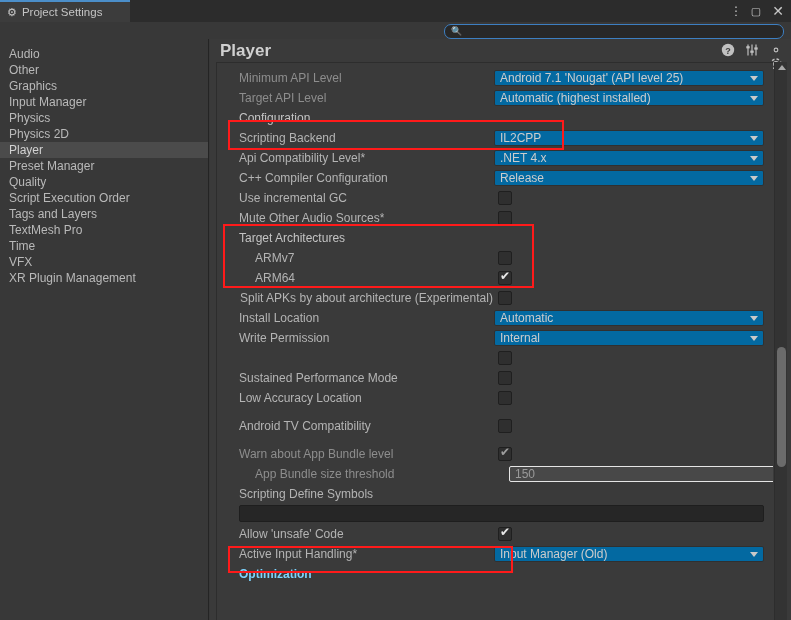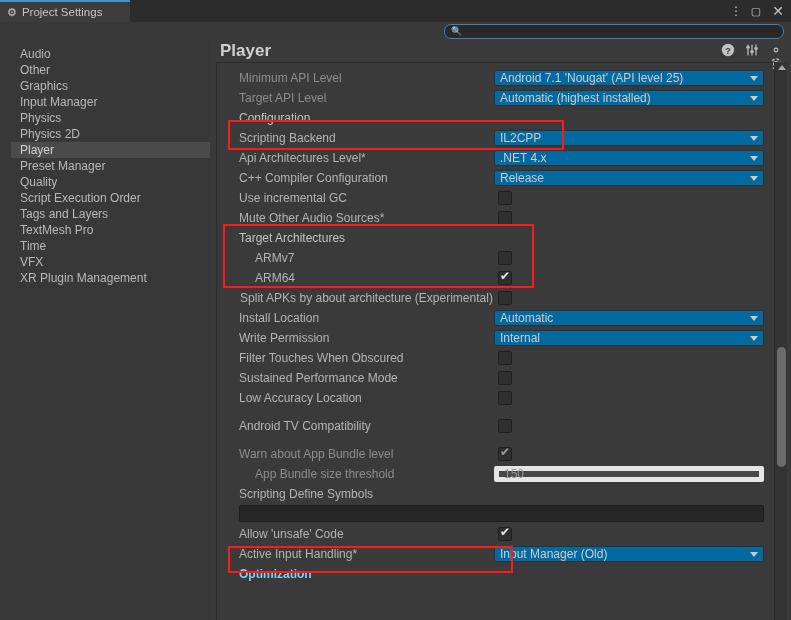--- a/index.html
+++ b/index.html
@@ -50,21 +50,21 @@
   }
   .searchbox .mag { font-size: 9px; color: #9a9a9a; line-height: 1; }
   .searchbox input {
     background: transparent; border: none; outline: none;
     color: #c8c8c8; font-family: inherit; font-size: 11px;
     width: 300px; margin-left: 4px; height: 13px;
   }
 
   
   .sidebar {
-    position: absolute; top: 39px; left: 11px; width: 209px; height: 581px;
+    position: absolute; top: 39px; left: 0; width: 209px; height: 581px;
     background: #383838;
     border-right: 1px solid #242424;
     padding-top: 7px;
   }
   .side-item {
     height: 16px; line-height: 16px;
     padding-left: 9px; font-size: 12px; color: #b9b9b9;
     white-space: nowrap;
   }
   .side-item.selected { background: #4b4b4b; color: #d2d2d2; }
@@ -124,24 +124,24 @@
     font-size: 12px; color: #ccc;
   }
   .dropdown .caret {
     position: absolute; right: 5px; top: 5px;
     width: 0; height: 0;
     border-left: 4px solid transparent;
     border-right: 4px solid transparent;
     border-top: 5px solid #c9c9c9;
   }
   .textfield {
-    position: absolute; left: 277px; top: 2px;
+    position: absolute; left: 292px; top: 2px;
     width: 270px; height: 16px;
     background: #484848;
-    border: 5px solid #e5e5e5;
+    border: 1px solid #e5e5e5;
     border-radius: 2px;
     display: flex; align-items: center; padding-left: 5px;
     font-size: 12px; color: #9a9a9a;
   }
   .cbox {
     position: absolute; left: 281px; top: 3px;
     width: 14px; height: 14px;
     background: #2f2f2f;
     border: 1px solid #1f1f1f;
     border-radius: 2px;
@@ -293,21 +293,21 @@
           <div class="lbl">Configuration</div>
         </div>
         <div class="row">
           <div class="lbl">Scripting Backend</div>
           <div class="dropdown">
             <span>IL2CPP</span>
             <span class="caret"></span>
           </div>
         </div>
         <div class="row">
-          <div class="lbl">Api Architectures Level*</div>
+          <div class="lbl">Api Compatibility Level*</div>
           <div class="dropdown">
             <span>.NET 4.x</span>
             <span class="caret"></span>
           </div>
         </div>
         <div class="row">
           <div class="lbl">C++ Compiler Configuration</div>
           <div class="dropdown">
             <span>Release</span>
             <span class="caret"></span>
@@ -344,21 +344,20 @@
           </div>
         </div>
         <div class="row">
           <div class="lbl">Write Permission</div>
           <div class="dropdown">
             <span>Internal</span>
             <span class="caret"></span>
           </div>
         </div>
         <div class="row">
-          <div class="lbl">Filter Touches When Obscured</div>
           <div class="cbox"></div>
         </div>
         <div class="row">
           <div class="lbl">Sustained Performance Mode</div>
           <div class="cbox"></div>
         </div>
         <div class="row">
           <div class="lbl">Low Accuracy Location</div>
           <div class="cbox"></div>
         </div>

